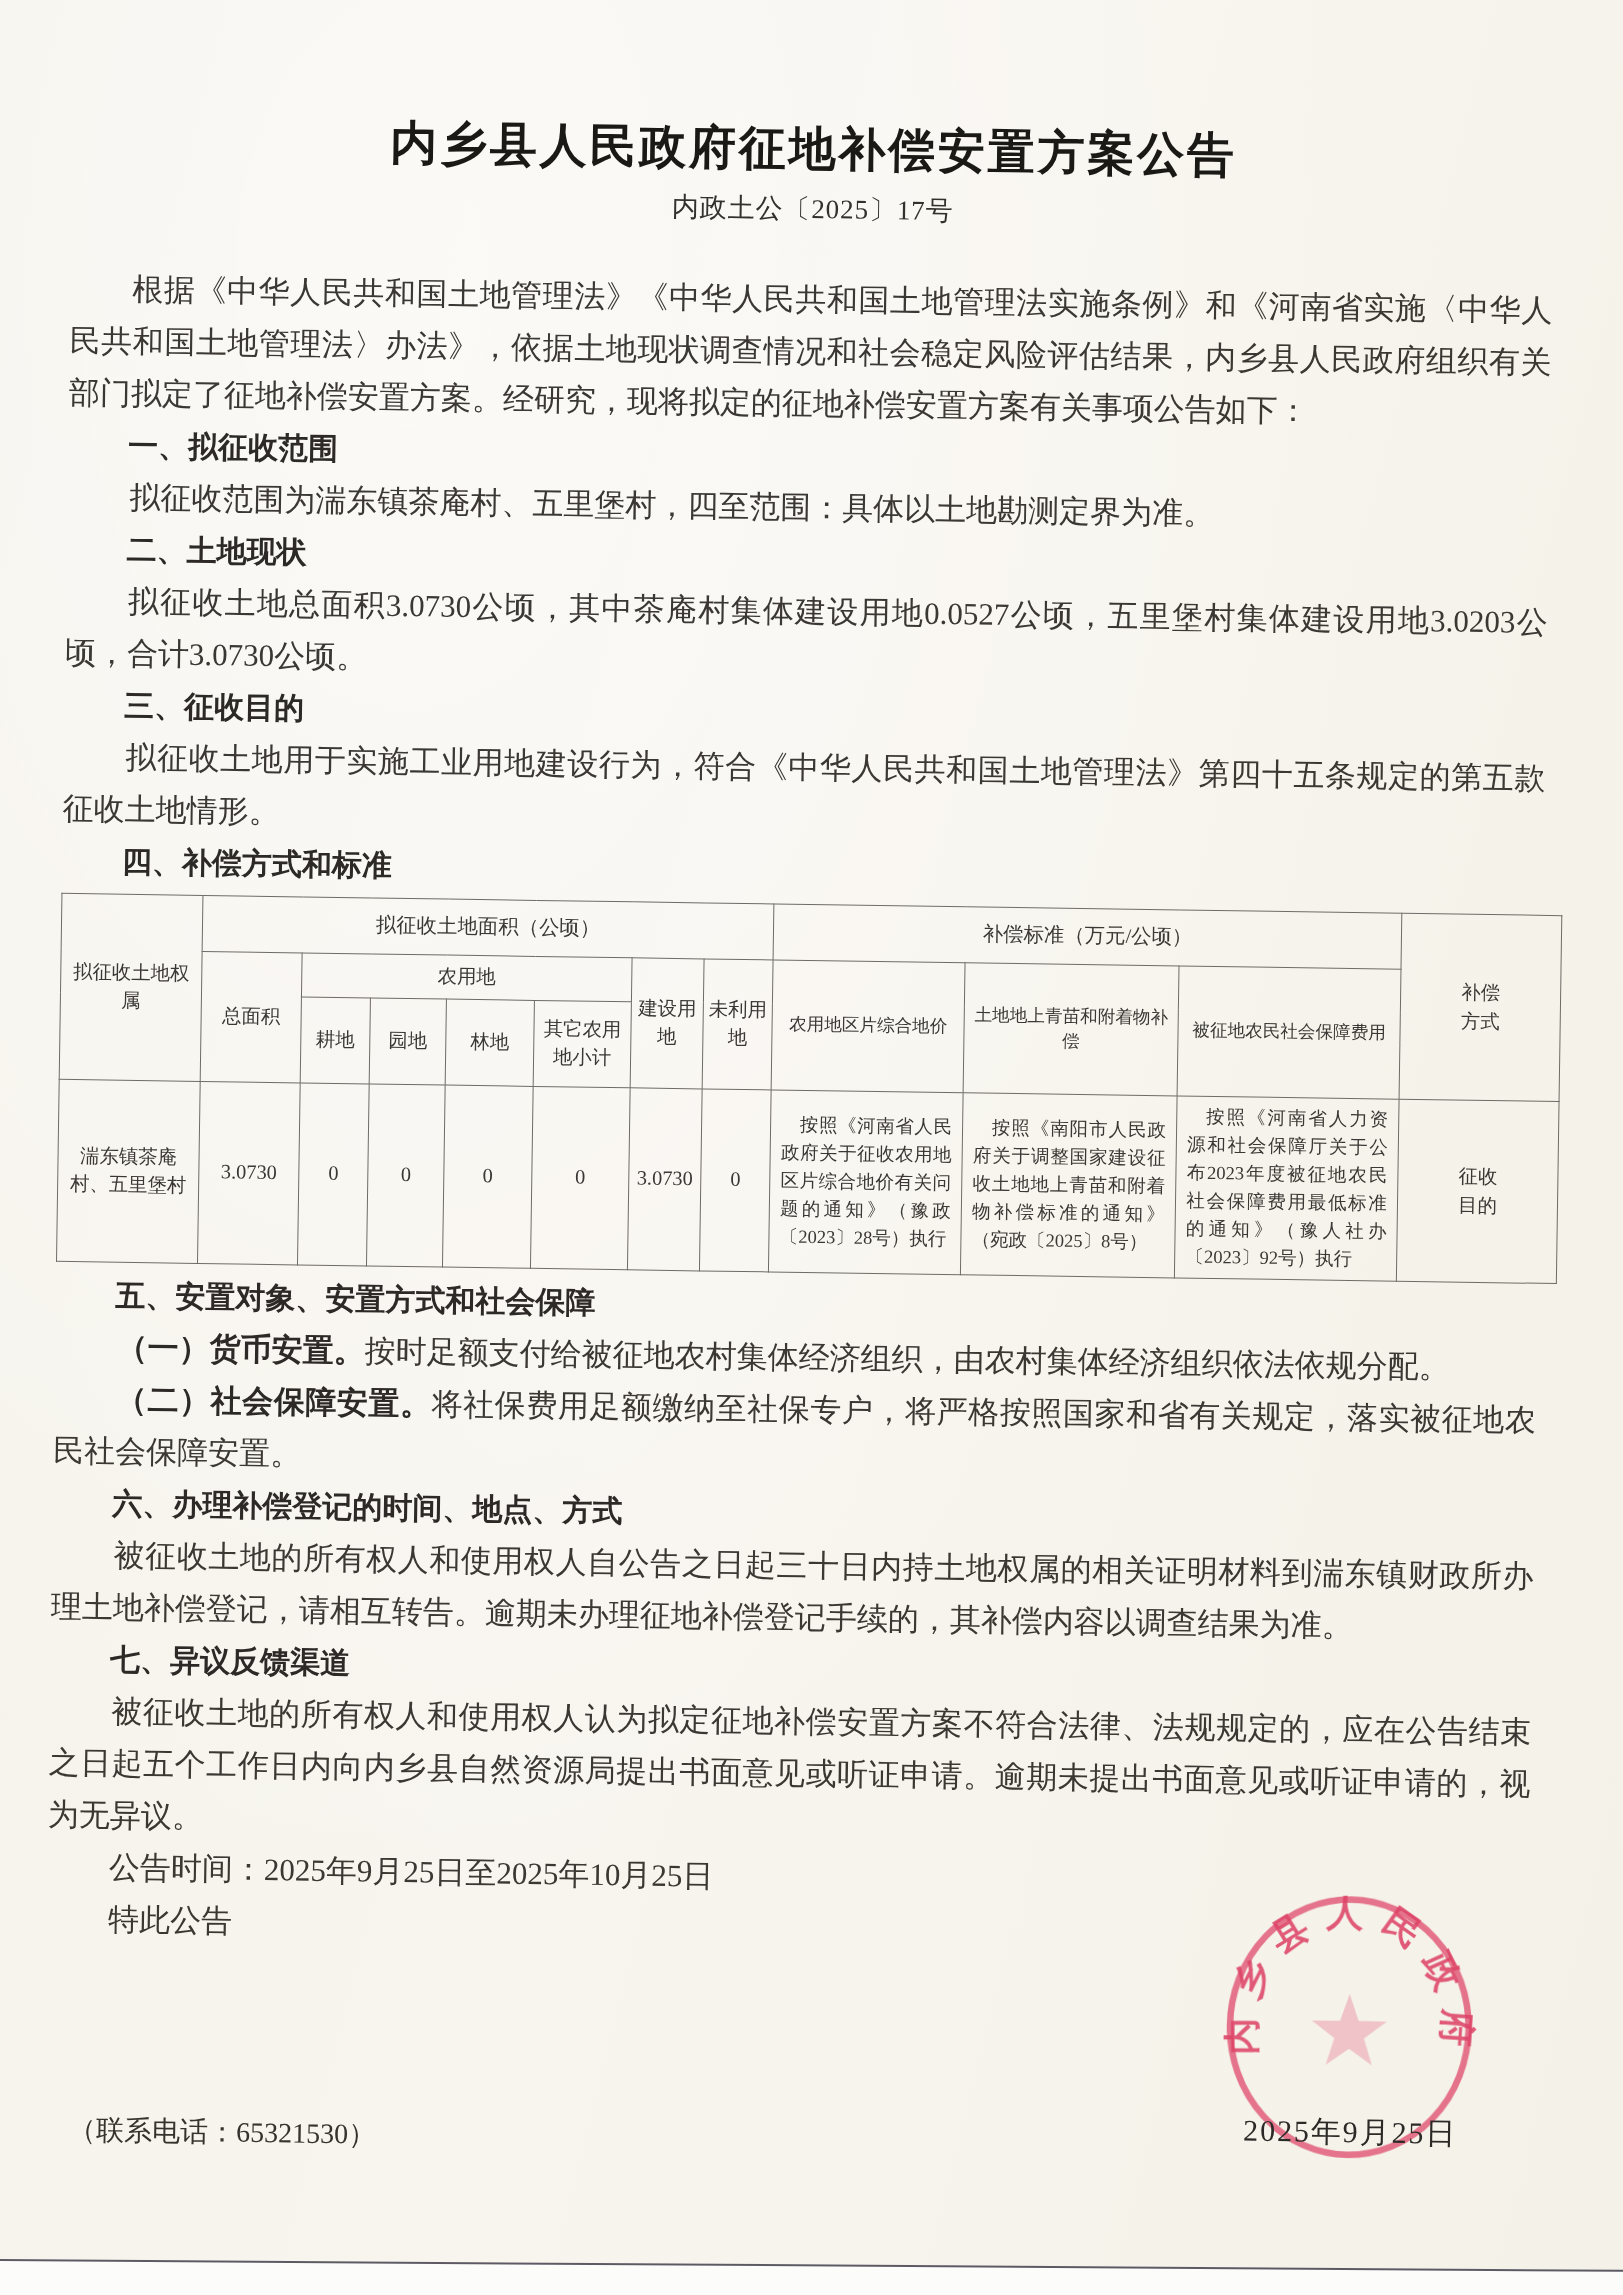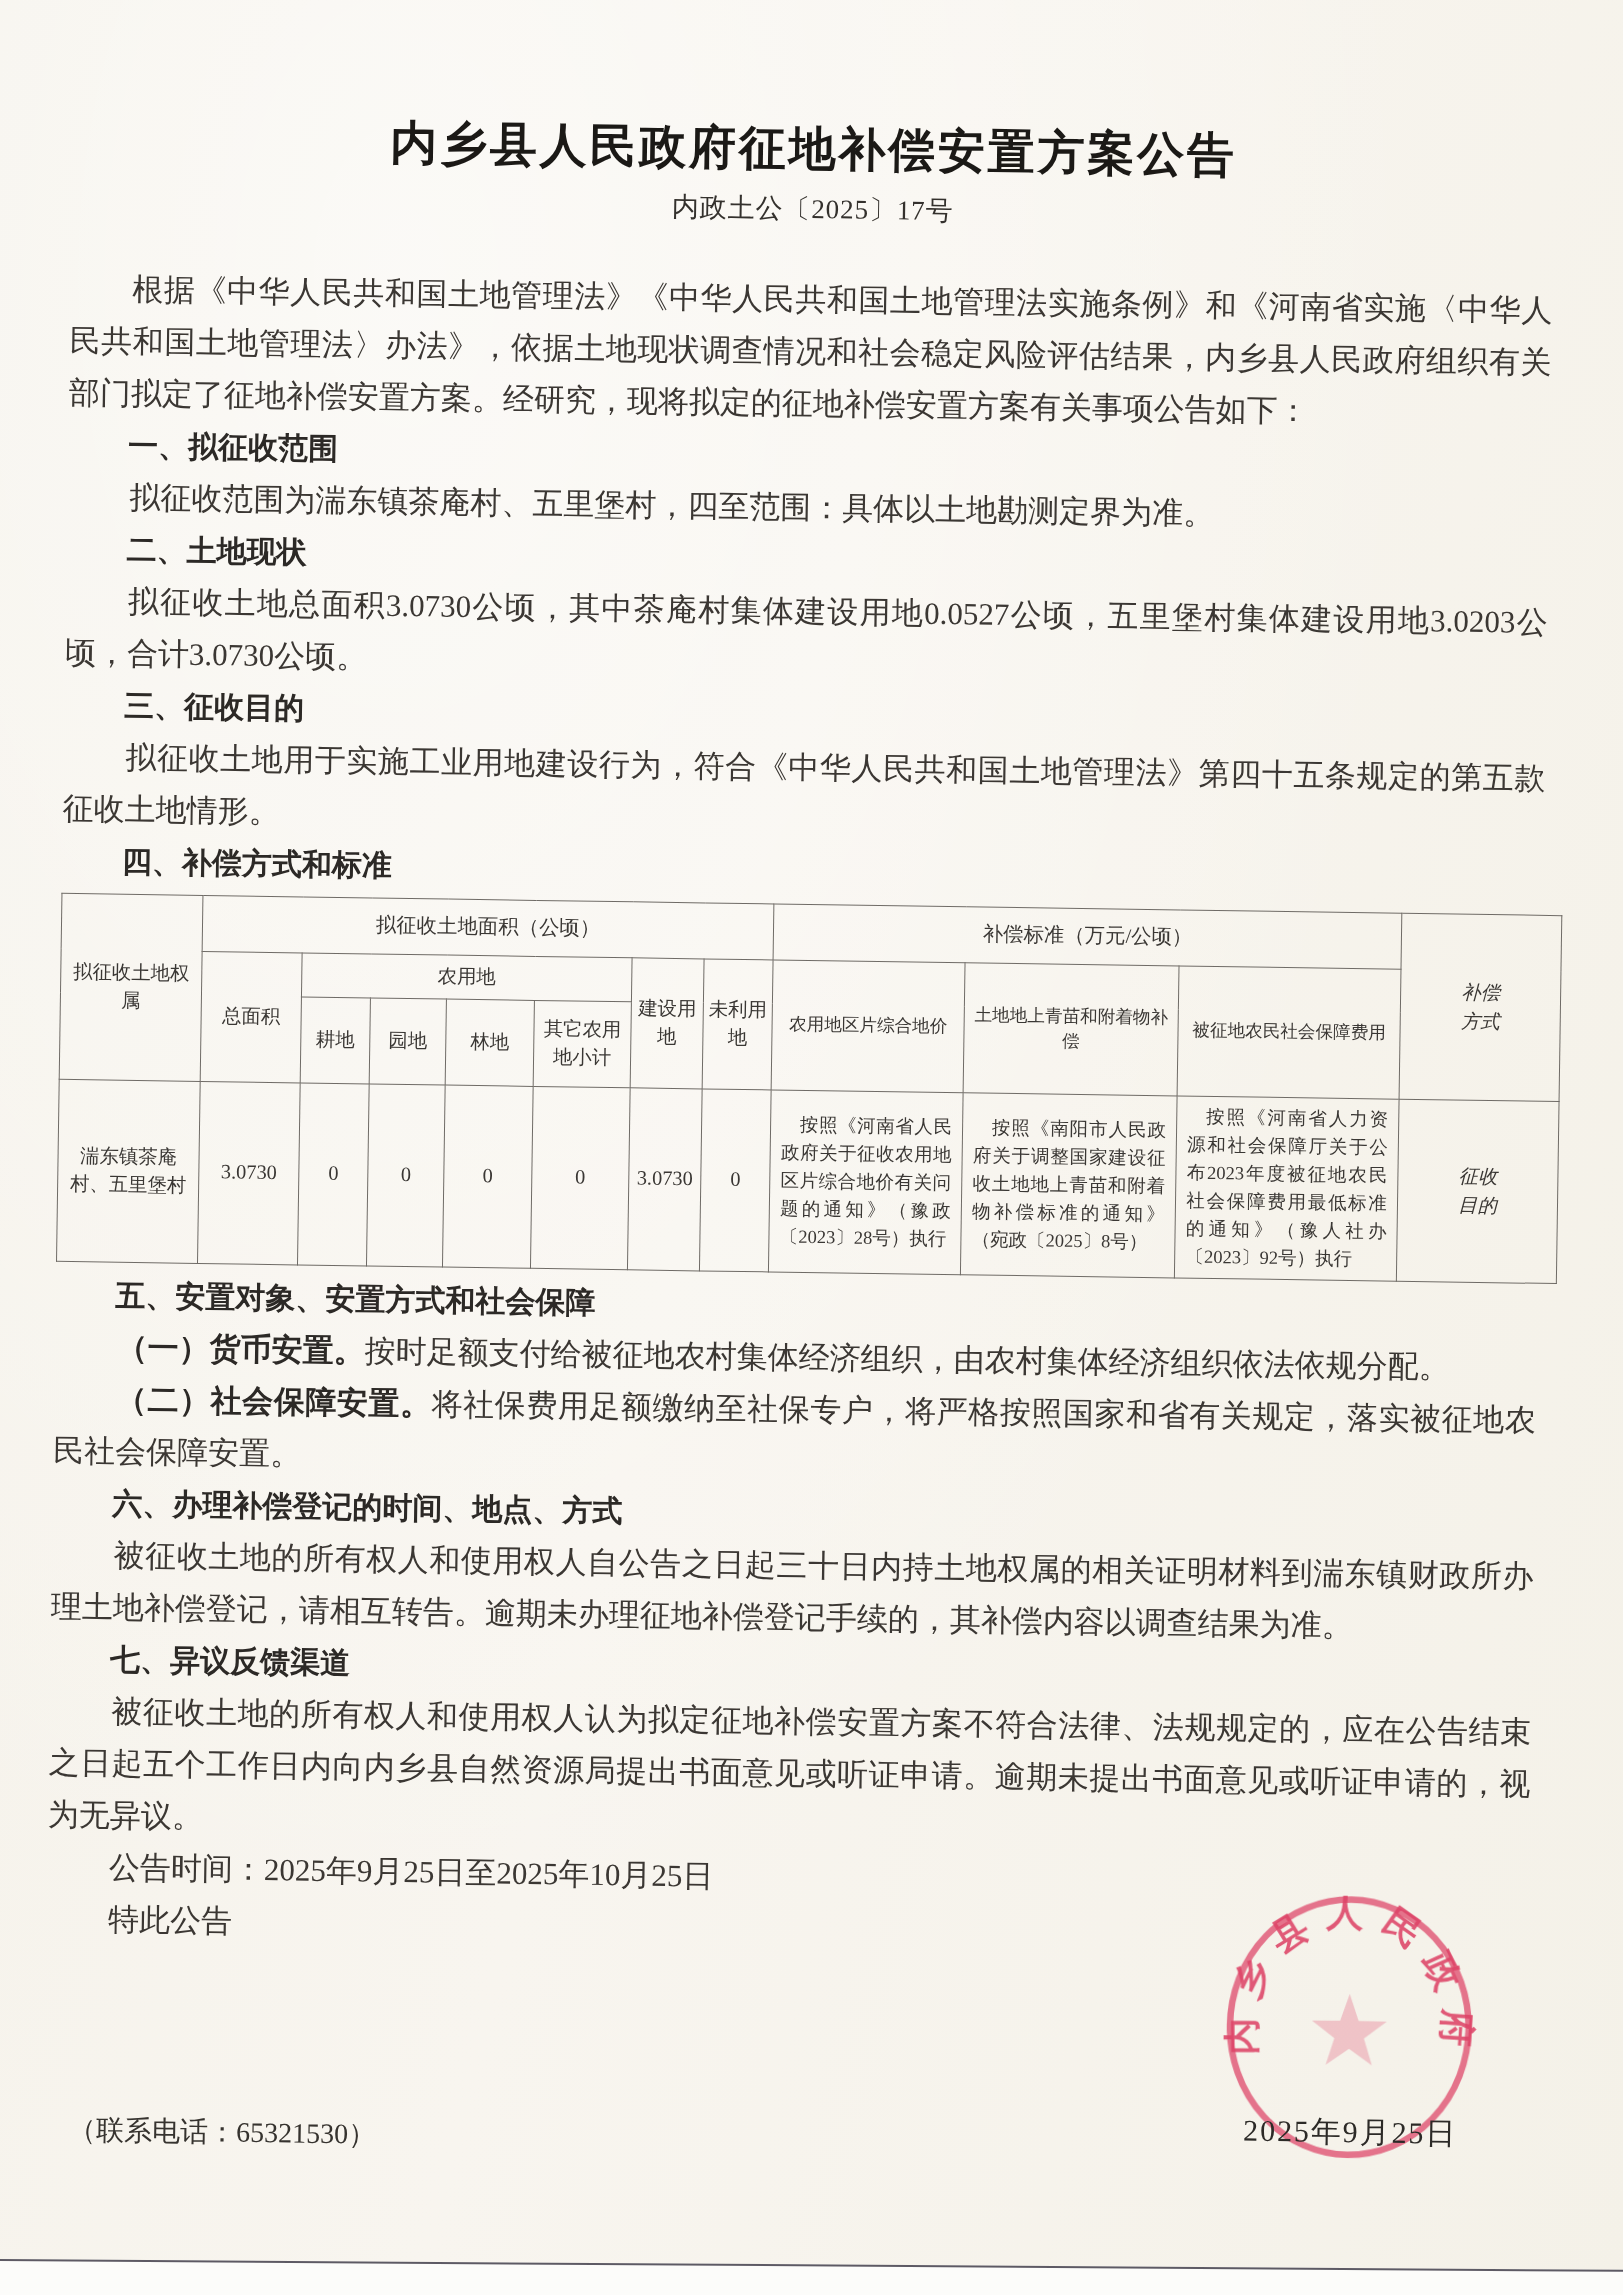--- a/index.html
+++ b/index.html
@@ -37,21 +37,21 @@
   .comp th,.comp td{border:1.4px solid #6f6b66;font-weight:normal;text-align:center;
                     vertical-align:middle;padding:1.9px 4.6px;box-sizing:border-box;
                     line-height:1.45;overflow:hidden;}
   .comp .group{font-size:20.4px;}
   .comp .sub38{font-size:17.6px;}
   .comp td.num{font-size:20.4px;}
   .comp td.txt{font-size:18.5px;text-align:justify;text-indent:1em;
                padding:6.5px 10.2px;line-height:28px;}
   .comp .r1{height:56px;} .comp .r2{height:44px;}
   .comp .r3{height:86px;} .comp .r4{height:169px;}
-  .narrow{display:inline-block;max-width:2.5em;line-height:1.5;text-indent:0;font-style:italic;}
+  .narrow{display:inline-block;max-width:2.5em;line-height:1.5;text-indent:0;}
   
   .after-table{margin-top:7.4px;}
   .seal{position:absolute;left:1247px;top:1876px;width:259px;height:273px;
         filter:blur(0.6px);opacity:0.95;}
   .issue-date{position:absolute;left:1272px;top:2096px;white-space:nowrap;
               font-size:30px;letter-spacing:1.9px;color:#2c2a27;}
   .contact{position:absolute;left:97px;top:2114px;white-space:nowrap;
            font-size:28px;color:#36332f;}
   .scanner-strip{position:absolute;left:-4.6px;top:2259px;width:1634px;height:60px;
                  background:#fcfcfa;border-top:2.3px solid #5d5a64;

